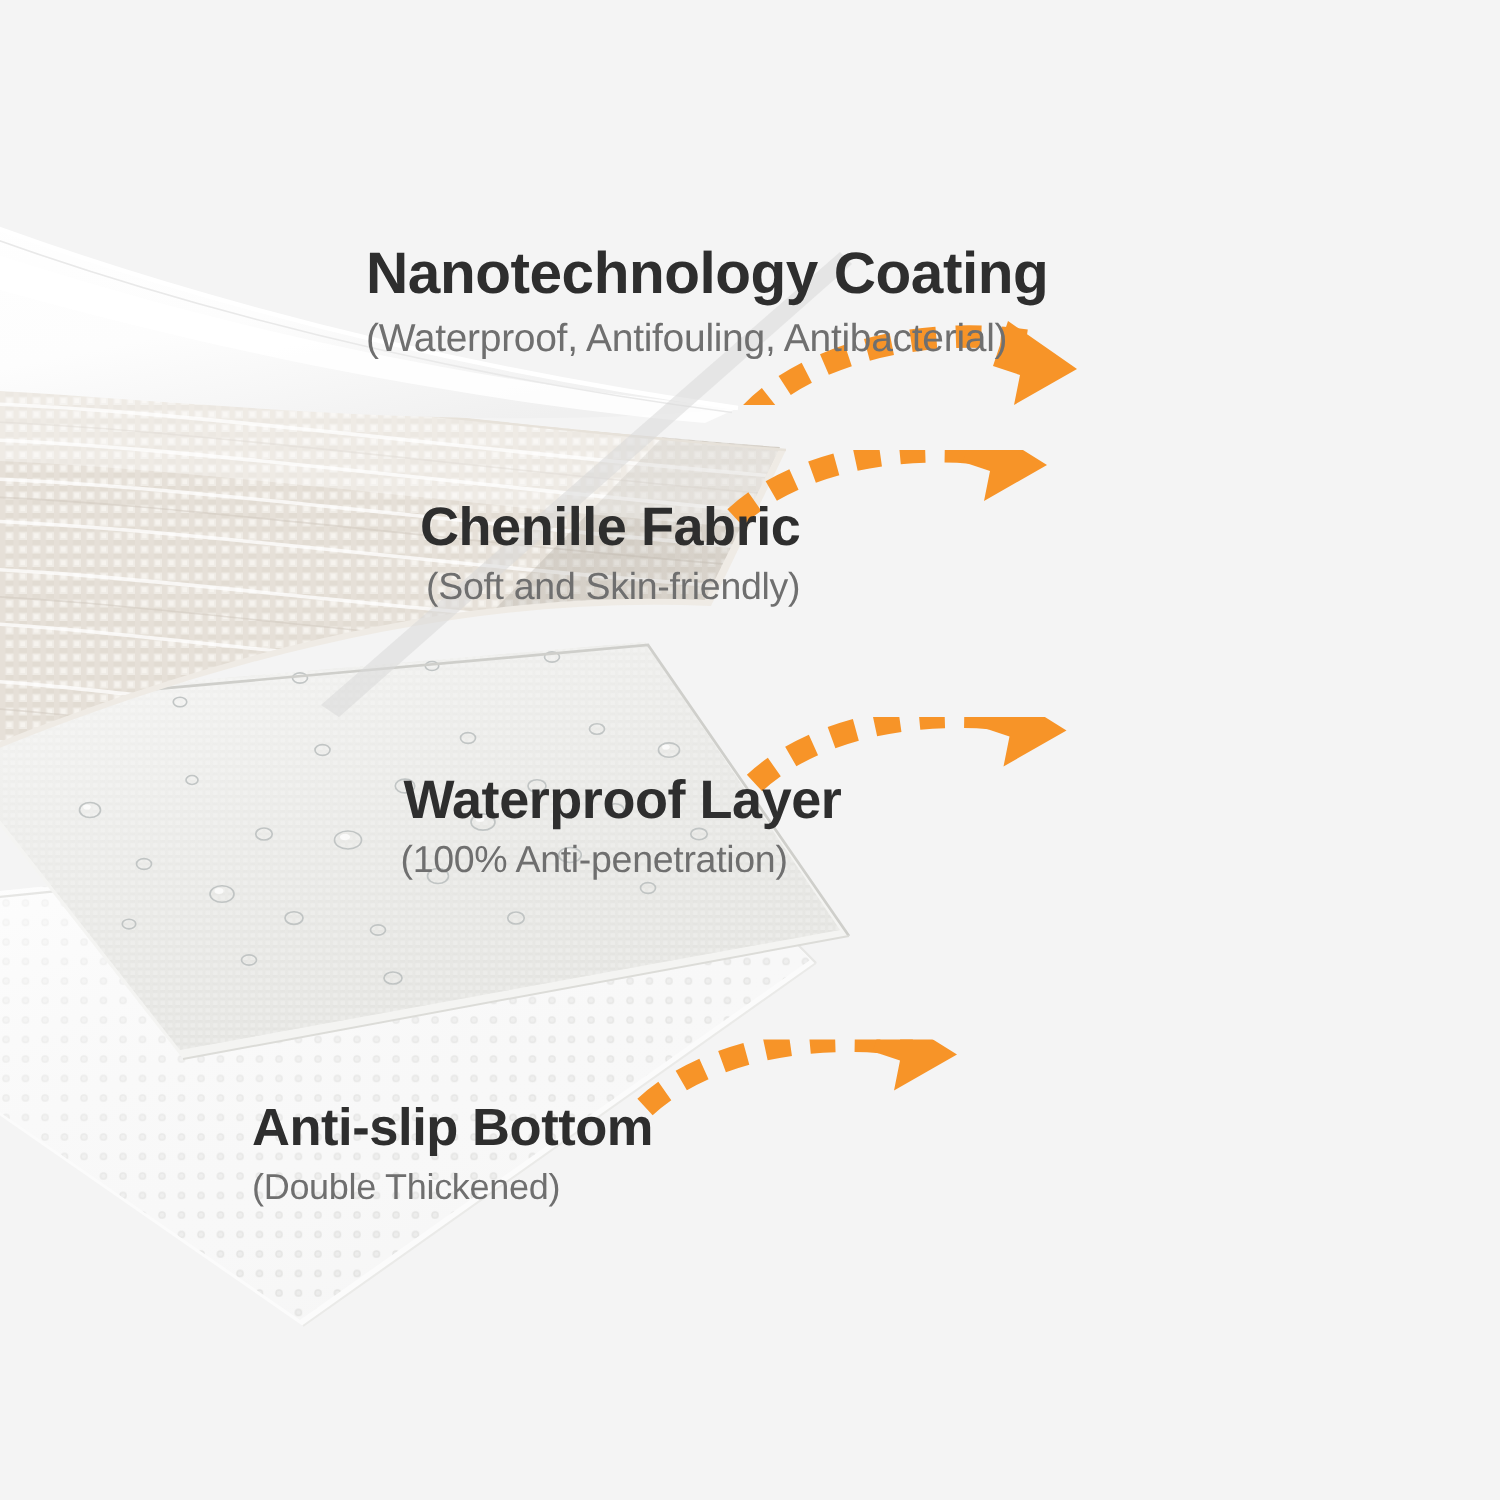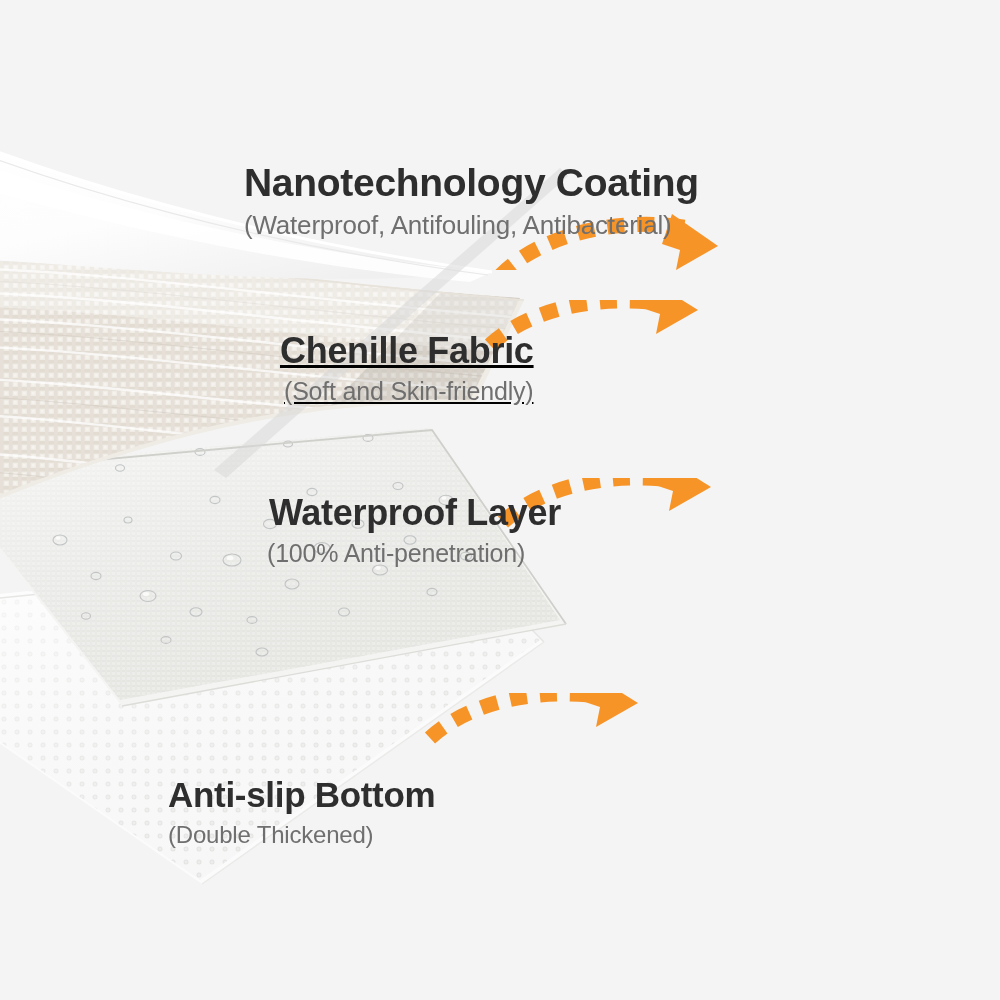--- a/index.html
+++ b/index.html
@@ -38,21 +38,21 @@
   #c1 .sub{font-size:26px;margin-top:8px;}
 
   #c2 .txt{left:0;top:0;width:1000px;}
   #c2 .title{font-size:36px;}
   #c2 .sub{font-size:25px;margin-top:8px;}
 
   #c3 .txt{left:0;top:0;width:1000px;}
   #c3 .title{font-size:36px;}
   #c3 .sub{font-size:25px;margin-top:8px;}
 
-  #c4 .txt{left:0;top:0;width:1000px;margin-top:43px;}
+  #c4 .txt{left:0;top:0;width:1000px;}
   #c4 .title{font-size:35px;}
   #c4 .sub{font-size:24px;margin-top:9px;}
 </style>
 </head>
 <body>
 
 <div id="stage">
 
   <div class="layers">
     <svg width="640" height="920" viewBox="0 0 640 920">
@@ -221,32 +221,32 @@
       <div class="title" style="position: relative; left: 244px;">Nanotechnology Coating</div>
       <div class="sub" style="position: relative; left: 244px;">(Waterproof, Antifouling, Antibacterial)</div>
     </div>
   </div>
 
   <div class="callout" id="c2" style="left:0;top:300px;width:1000px;height:140px;">
     <svg class="arrow" width="1000" height="140" viewBox="0 0 1000 140">
       <path d="M 490 45 C 530 8 600 -6 668 4" fill="none" stroke="#f79428" stroke-width="15" stroke-linecap="butt" stroke-dasharray="17 13"></path>
       <polygon points="650,-20 698,10 656,34 660,14 642,8" fill="#f79428"></polygon>
     </svg>
-    <div class="txt" style="top:32px;text-decoration:underline;">
+    <div class="txt" style="top:32px;">
       <div class="title" style="position: relative; left: 280px;">Chenille Fabric</div>
       <div class="sub" style="position: relative; left: 284px;">(Soft and Skin-friendly)</div>
     </div>
   </div>
 
   <div class="callout" id="c3" style="left:0;top:478px;width:1000px;height:140px;">
     <svg class="arrow" width="1000" height="140" viewBox="0 0 1000 140">
       <path d="M 503 44 C 543 7 613 -7 681 3" fill="none" stroke="#f79428" stroke-width="15" stroke-linecap="butt" stroke-dasharray="17 13"></path>
       <polygon points="663,-21 711,9 669,33 673,13 655,7" fill="#f79428"></polygon>
     </svg>
-    <div class="txt" style="top:16px;">
+    <div class="txt" style="top:36px;">
       <div class="title" style="position: relative; left: 269px;">Waterproof Layer</div>
       <div class="sub" style="position: relative; left: 267px;">(100% Anti-penetration)</div>
     </div>
   </div>
 
   <div class="callout" id="c4" style="left:0;top:693px;width:1000px;height:140px;">
     <svg class="arrow" width="1000" height="140" viewBox="0 0 1000 140">
       <path d="M 430 45 C 470 8 540 -6 608 4" fill="none" stroke="#f79428" stroke-width="15" stroke-linecap="butt" stroke-dasharray="17 13"></path>
       <polygon points="590,-20 638,10 596,34 600,14 582,8" fill="#f79428"></polygon>
     </svg>

